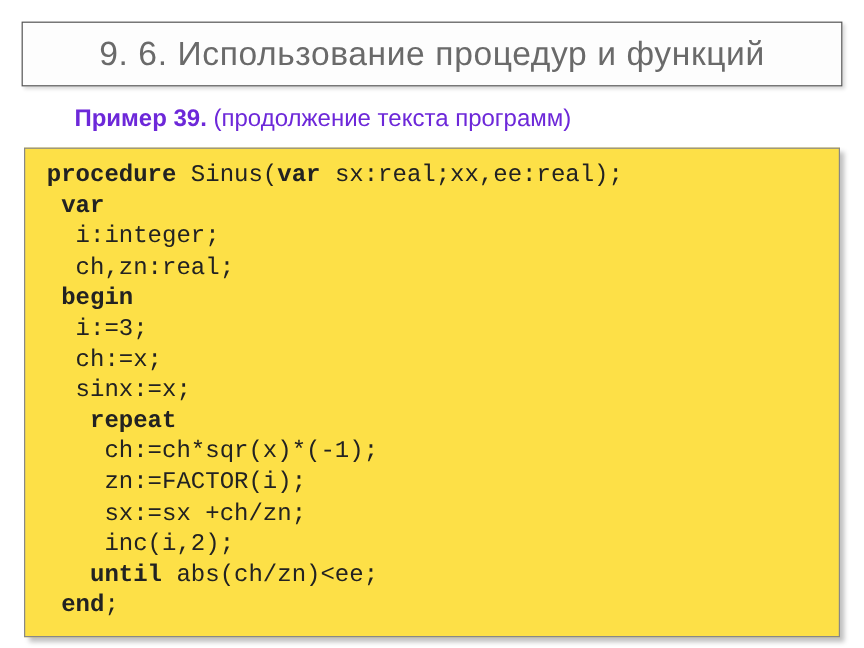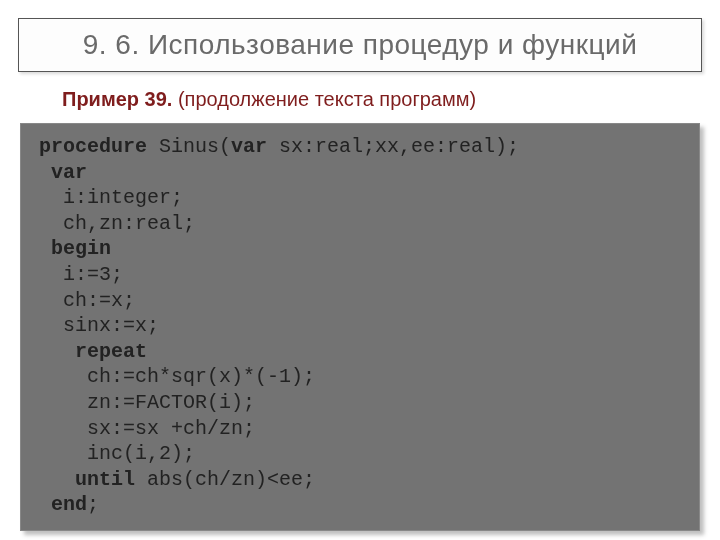--- a/index.html
+++ b/index.html
@@ -27,26 +27,26 @@
     margin: 0;
     font-size: 28px;
     font-weight: normal;
     color: #6a6a6a;
     text-align: center;
     letter-spacing: 0.5px;
   }
   .subtitle {
     margin: 16px 10px 12px 48px;
     font-size: 20px;
-    color: #7f1d1d;
+    color: #6d28d9;
   }
   .subtitle .bold { font-weight: bold; }
   .code-box {
     border: 1px solid #888;
-    background: #737373;
+    background: #fde047;
     padding: 10px 18px 12px 18px;
     margin: 0 6px;
     font-family: "Courier New", Courier, monospace;
     font-size: 20px;
     line-height: 1.28;
     color: #222;
     box-shadow: 4px 4px 4px rgba(0,0,0,0.25);
     white-space: pre;
   }
   .kw { font-weight: bold; }

